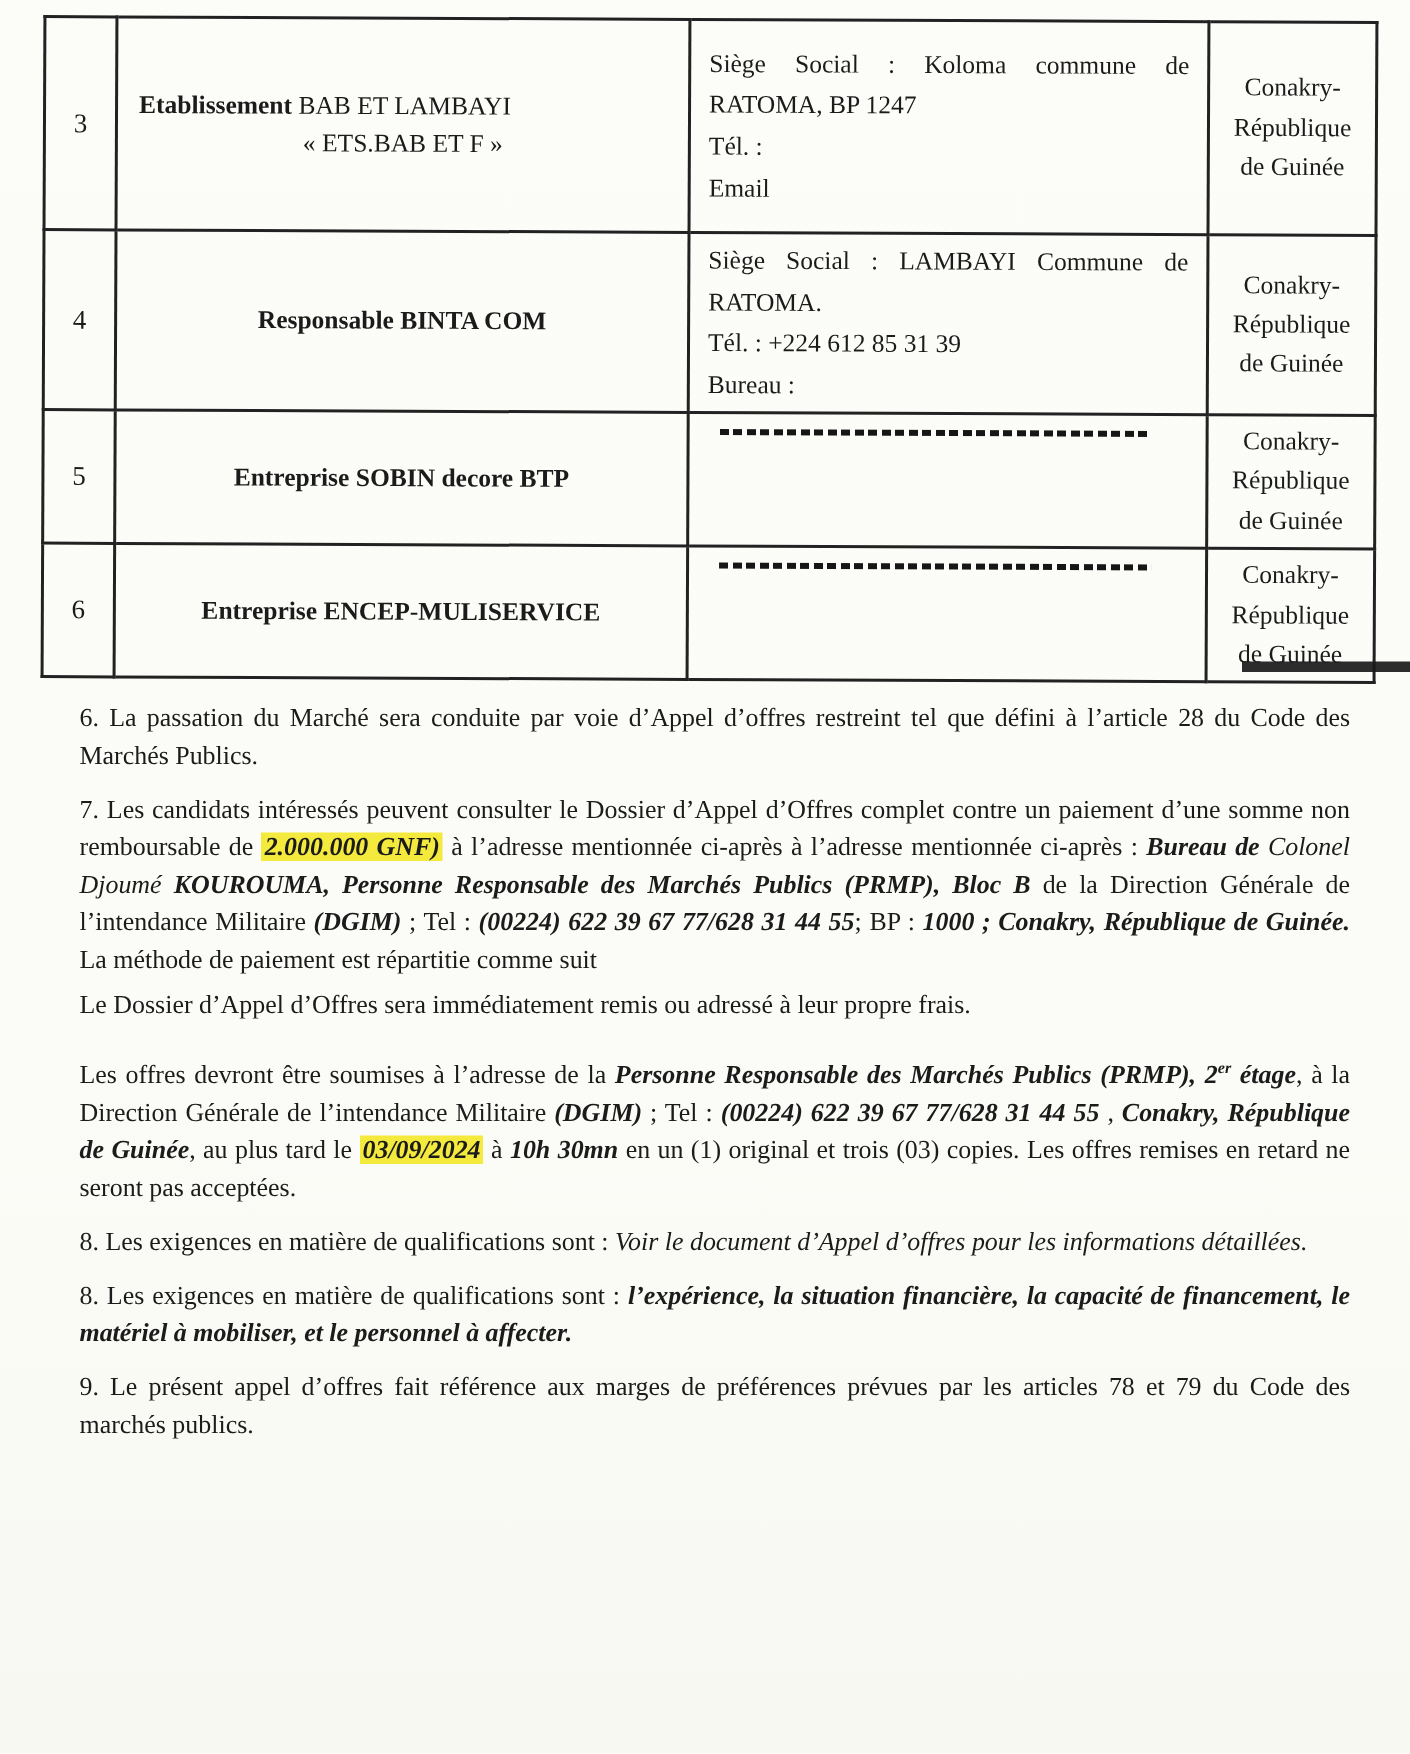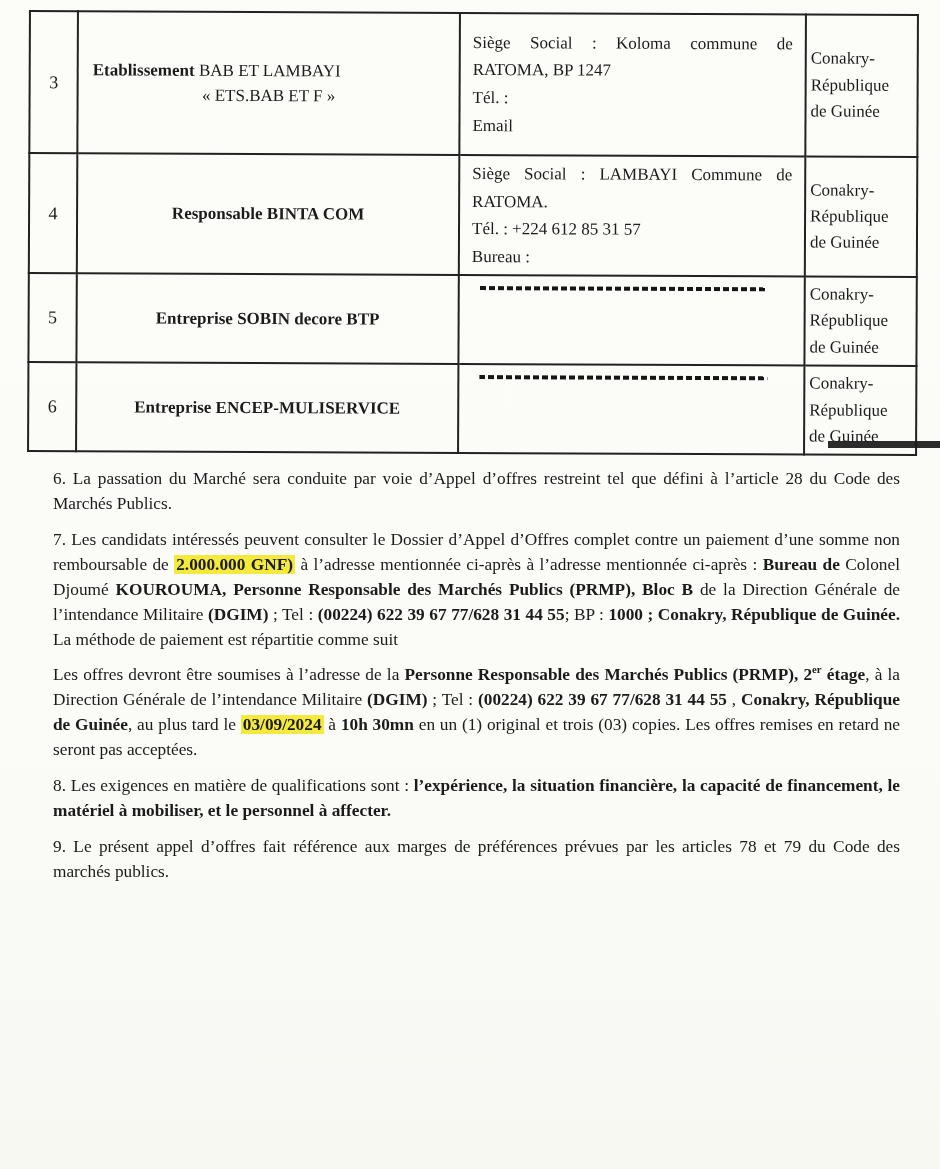--- a/index.html
+++ b/index.html
@@ -21,28 +21,28 @@
   td.num{text-align:center;font-size:18px;font-weight:bold;font-weight:normal}
   td.name{padding:2px 8px;font-size:17px;vertical-align:middle}
   td.name .line{line-height:1.5}
   td.addr{padding:4px 12px;font-size:17px;vertical-align:middle}
   td.addr .aline{line-height:1.62;text-align:justify}
   td.addr.dashed-cell{vertical-align:top;padding-top:8px}
   .dash-rule{
     height:4px;width:90%;margin:2px auto 0 8px;
     background:repeating-linear-gradient(90deg,#161616 0 6px,transparent 6px 9px);
   }
-  td.loc{font-size:17px;padding:4px 4px;vertical-align:middle}
+  td.loc{text-align:center;font-size:17px;padding:4px 4px;vertical-align:middle}
   td.loc div{line-height:1.55}
 
   
   .blocks{margin-top:12px;font-size:17.3px;line-height:25px;width:862px}
   .para{margin:0 0 11px 15px;text-align:justify}
   .b{font-weight:bold}
-  .i{}
+  .i{font-style:italic}
   .hl{background:#f4ea3e;padding:0 2px}
   sup{font-size:0.62em}
   ul.checklist{list-style:none;margin:0 0 2px 0;padding:0 0 0 58px}
   ul.checklist li{line-height:25px}
   .check{display:inline-block;margin-right:13px;font-family:"DejaVu Sans",sans-serif;font-size:16px}
   [data-name="clause-7"]{margin-bottom:5px}
   [data-name="dossier-remis"]{margin-bottom:18px}
   [data-name="clause-6"]{margin-bottom:11px}
 
   
@@ -78,21 +78,21 @@
             <div data-name="location-line">de Guinée</div>
           </td>
         </tr>
         <tr class="r1" data-name="table-row">
           <td class="num" data-name="row-number">4</td>
           <td class="name" data-name="company-name-cell">
             <div class="line" data-name="company-name-line" style="text-align: center;"><span class="b" data-name="text-run">Responsable BINTA COM</span></div>
           </td>
           <td class="addr" data-name="address-cell">
             <div class="aline" data-name="address-line">Siège Social : LAMBAYI Commune de RATOMA.</div>
-            <div class="aline" data-name="address-line">Tél. : +224 612 85 31 57</div>
+            <div class="aline" data-name="address-line">Tél. : +224 612 85 31 39</div>
             <div class="aline" data-name="address-line">Bureau :</div>
           </td>
           <td class="loc" data-name="location-cell">
             <div data-name="location-line">Conakry-</div>
             <div data-name="location-line">République</div>
             <div data-name="location-line">de Guinée</div>
           </td>
         </tr>
         <tr class="r2" data-name="table-row">
           <td class="num" data-name="row-number">5</td>
@@ -123,20 +123,22 @@
           </td>
         </tr>
       </tbody>
   </table>
 
   <div class="blocks" id="body-blocks" data-name="document-body">
       <p class="para" data-name="clause-6"><span data-name="text-run">6. La passation du Marché sera conduite par voie d’Appel d’offres restreint tel que défini à l’article 28 du Code des Marchés Publics.</span></p>
       <p class="para" data-name="clause-7"><span data-name="text-run">7. Les candidats intéressés peuvent consulter le Dossier d’Appel d’Offres complet contre un paiement d’une somme non remboursable de </span><span class="b i hl" data-name="highlighted-price">2.000.000 GNF)</span><span data-name="text-run"> à l’adresse mentionnée ci-après à l’adresse mentionnée ci-après : </span><span class="b i" data-name="text-run">Bureau de </span><span class="i" data-name="text-run">Colonel Djoumé </span><span class="b i" data-name="text-run">KOUROUMA, Personne Responsable des Marchés Publics (PRMP), Bloc B </span><span data-name="text-run">de la Direction Générale de l’intendance Militaire </span><span class="b i" data-name="text-run">(DGIM)</span><span data-name="text-run"> ; Tel : </span><span class="b i" data-name="text-run">(00224) 622 39 67 77/628 31 44 55</span><span data-name="text-run">; BP : </span><span class="b i" data-name="text-run">1000 ; Conakry, République de Guinée.</span><span data-name="text-run"> La méthode de paiement est répartitie comme suit</span></p>
       <ul class="checklist" data-name="payment-breakdown">
       </ul>
+      <p class="para" data-name="dossier-remis"><span data-name="text-run">Le Dossier d’Appel d’Offres sera immédiatement remis ou adressé à leur propre frais.</span></p>
       <p class="para" data-name="submission-instructions"><span data-name="text-run">Les offres devront être soumises à l’adresse de la </span><span class="b i" data-name="text-run">Personne Responsable des Marchés Publics (PRMP), 2</span><sup class="b i" data-name="text-run">er</sup><span class="b i" data-name="text-run"> étage</span><span data-name="text-run">, à la Direction Générale de l’intendance Militaire </span><span class="b i" data-name="text-run">(DGIM)</span><span data-name="text-run"> ; Tel : </span><span class="b i" data-name="text-run">(00224) 622 39 67 77/628 31 44 55 </span><span data-name="text-run">, </span><span class="b i" data-name="text-run">Conakry, République de Guinée</span><span data-name="text-run">,  au plus tard le </span><span class="b i hl" data-name="highlighted-deadline-date">03/09/2024</span><span data-name="text-run"> à </span><span class="b i" data-name="text-run">10h 30mn</span><span data-name="text-run"> en un (1) original et trois (03) copies. Les offres remises en retard ne seront pas acceptées.</span></p>
+      <p class="para" data-name="clause-8-qualifications"><span data-name="text-run">8. Les exigences en matière de qualifications sont : </span><span class="i" data-name="text-run">Voir le document d’Appel d’offres pour les informations détaillées.</span></p>
       <p class="para" data-name="clause-8-criteria"><span data-name="text-run">8. Les exigences en matière de qualifications sont : </span><span class="b i" data-name="text-run">l’expérience, la situation financière, la capacité de financement, le matériel à mobiliser, et le personnel à affecter.</span></p>
       <p class="para" data-name="clause-9-preferences"><span data-name="text-run">9. Le présent appel d’offres fait référence aux marges de préférences prévues par les articles 78 et 79 du Code des marchés publics.</span></p>
     </div>
 
 </div>
 
 <div class="artifact" data-name="scan-artifact-bar"></div>
 
 </body></html>

